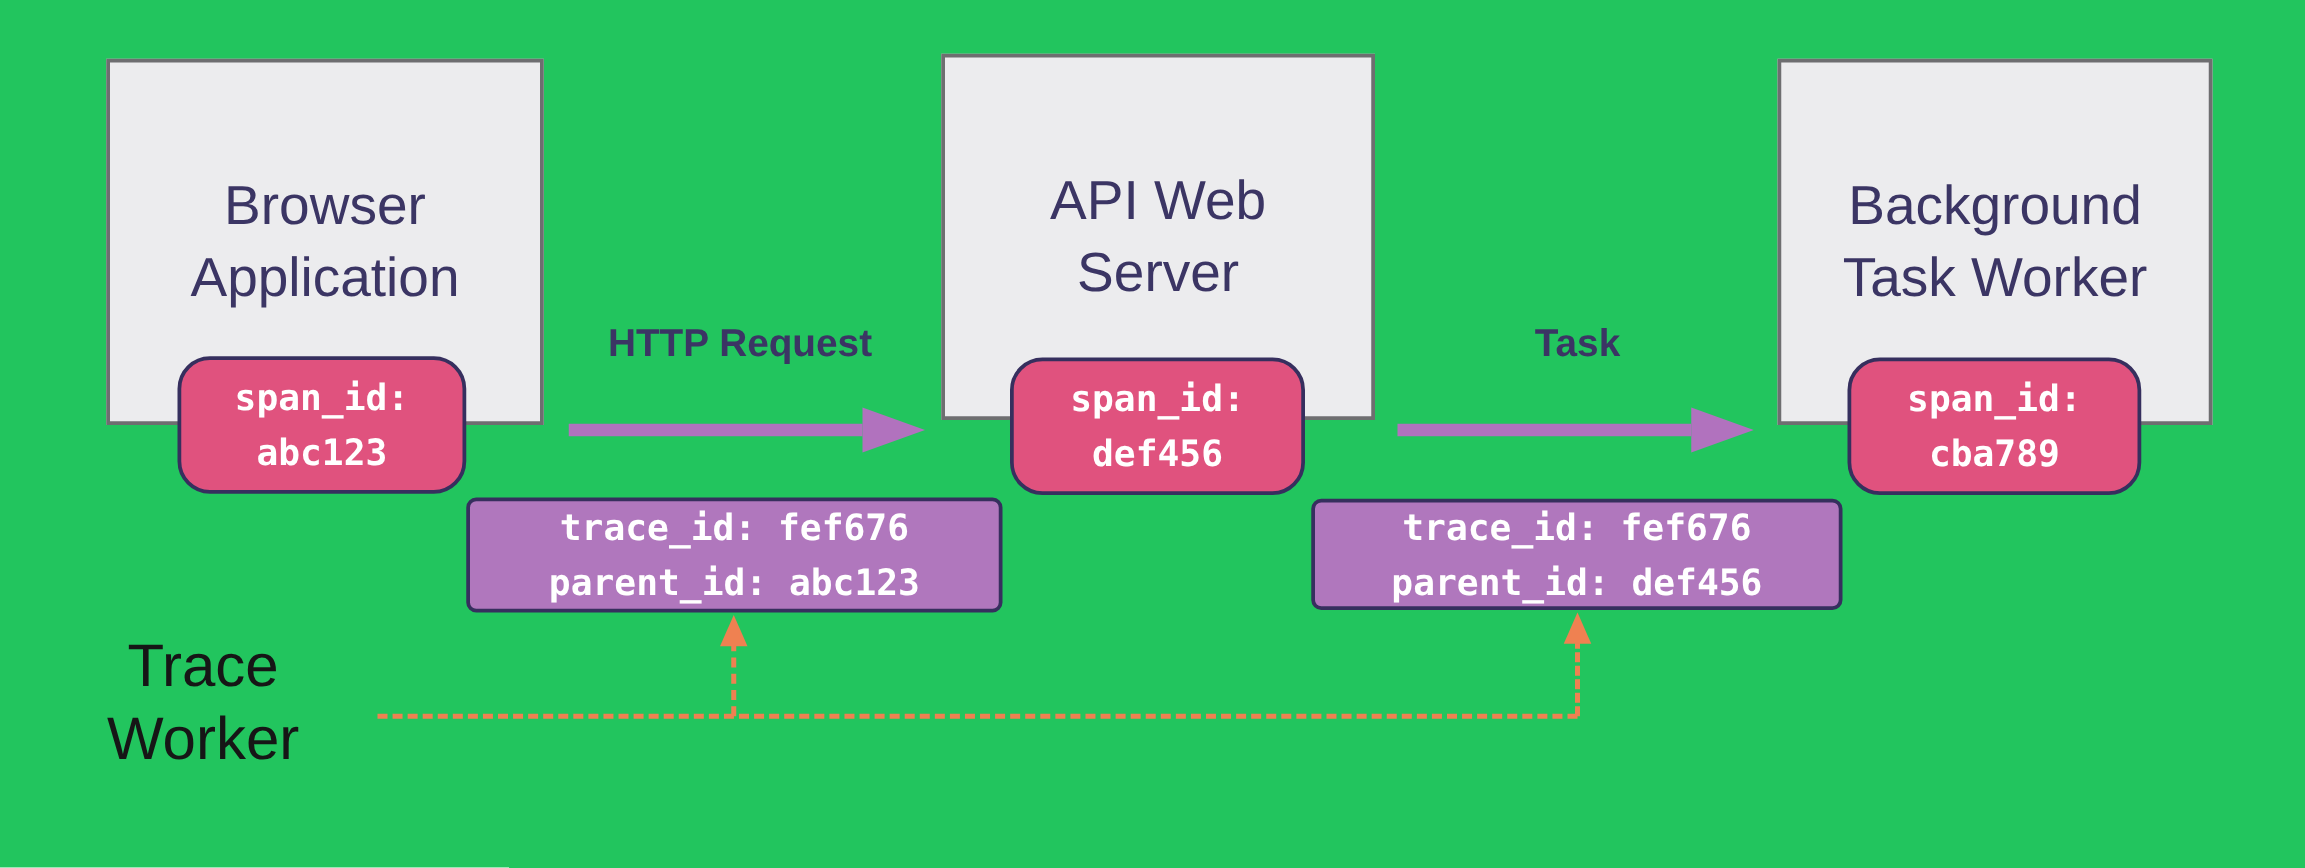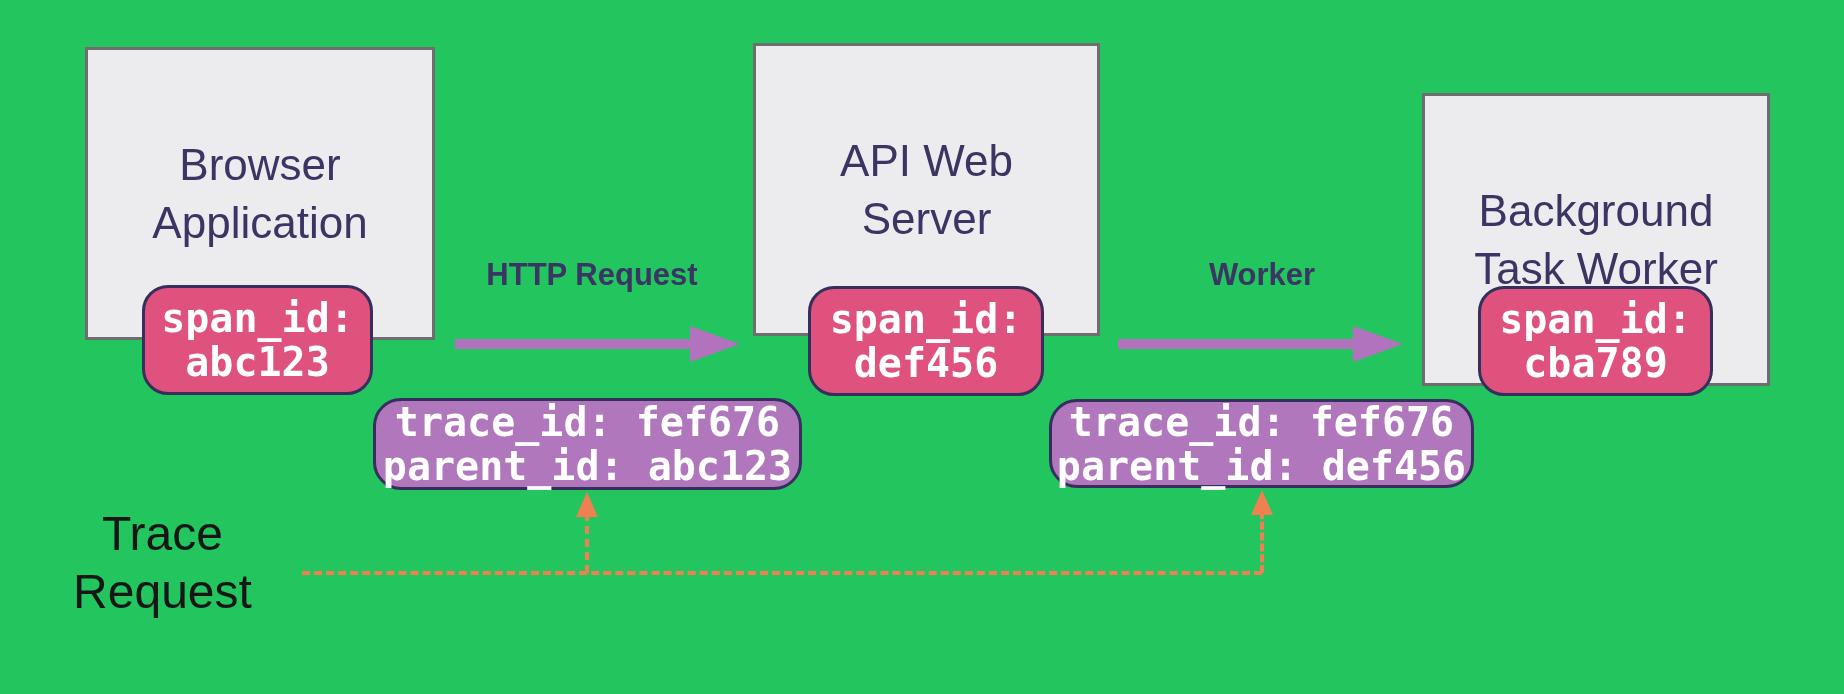--- a/index.html
+++ b/index.html
@@ -35,21 +35,21 @@
   .node-title {
     color: var(--title-text);
     font-size: 44px;
     font-weight: 500;
     line-height: 58px;
     text-align: center;
     white-space: pre-line;
   }
   .box1 { left: 85px;   top: 47px; width: 350px; height: 293px; }
   .box2 { left: 753px;  top: 43px; width: 347px; height: 293px; }
-  .box3 { left: 1422px; top: 47px; width: 348px; height: 293px; margin-top: 46px; }
+  .box3 { left: 1422px; top: 47px; width: 348px; height: 293px; }
 
   .flow-label {
     position: absolute;
     color: var(--title-text);
     font-size: 31px;
     font-weight: 700;
     line-height: 34px;
     text-align: center;
     width: 280px;
     top: 258px;
@@ -78,32 +78,32 @@
   .head2 { left: 1353px; }
 
   .badge {
     position: absolute;
     display: flex;
     align-items: center;
     justify-content: center;
     color: var(--badge-text);
     font-family: "DejaVu Sans Mono", monospace;
     font-weight: 700;
-    font-size: 40px;
+    font-size: 29px;
     line-height: 44px;
     text-align: center;
     white-space: pre-line;
     border: 3px solid var(--badge-border);
   }
   .pink { background: var(--span-badge-fill); border-radius: 26px; }
   .pink1 { left: 142px;  top: 285px; width: 231px; height: 110px; }
   .pink2 { left: 808px;  top: 286px; width: 236px; height: 110px; }
   .pink3 { left: 1478px; top: 286px; width: 235px; height: 110px; }
 
-  .purple { background: var(--context-badge-fill); border-radius: 28px; }
+  .purple { background: var(--context-badge-fill); border-radius: 8px; }
   .purpleA { left: 373px;  top: 398px; width: 429px; height: 92px; }
   .purpleB { left: 1049px; top: 399px; width: 425px; height: 89px; }
 
   .tc-hline {
     position: absolute;
     left: 302px; top: 571px;
     width: 960px; height: 0;
     border-top: 4px dashed var(--trace-context-line);
   }
   .tc-vline {
@@ -150,21 +150,21 @@
   </div>
   <div class="node box3">
     <div class="node-title">Background
 Task Worker</div>
   </div>
 
   <div class="flow-label label1">HTTP Request</div>
   <div class="arrow-shaft shaft1"></div>
   <div class="arrow-head head1"></div>
 
-  <div class="flow-label label2">Worker</div>
+  <div class="flow-label label2">Task</div>
   <div class="arrow-shaft shaft2"></div>
   <div class="arrow-head head2"></div>
 
   <div class="badge pink pink1">span_id:
 abc123</div>
   <div class="badge pink pink2">span_id:
 def456</div>
   <div class="badge pink pink3">span_id:
 cba789</div>
 
@@ -173,15 +173,15 @@
   <div class="badge purple purpleB">trace_id: fef676
 parent_id: def456</div>
 
   <div class="tc-hline"></div>
   <div class="tc-vline tc-v1"></div>
   <div class="tc-vline tc-v2"></div>
   <div class="tc-arrowhead tc-a1"></div>
   <div class="tc-arrowhead tc-a2"></div>
 
   <div class="tc-label">Trace
-Request</div>
+Worker</div>
 
 </div>
 
 </body></html>

